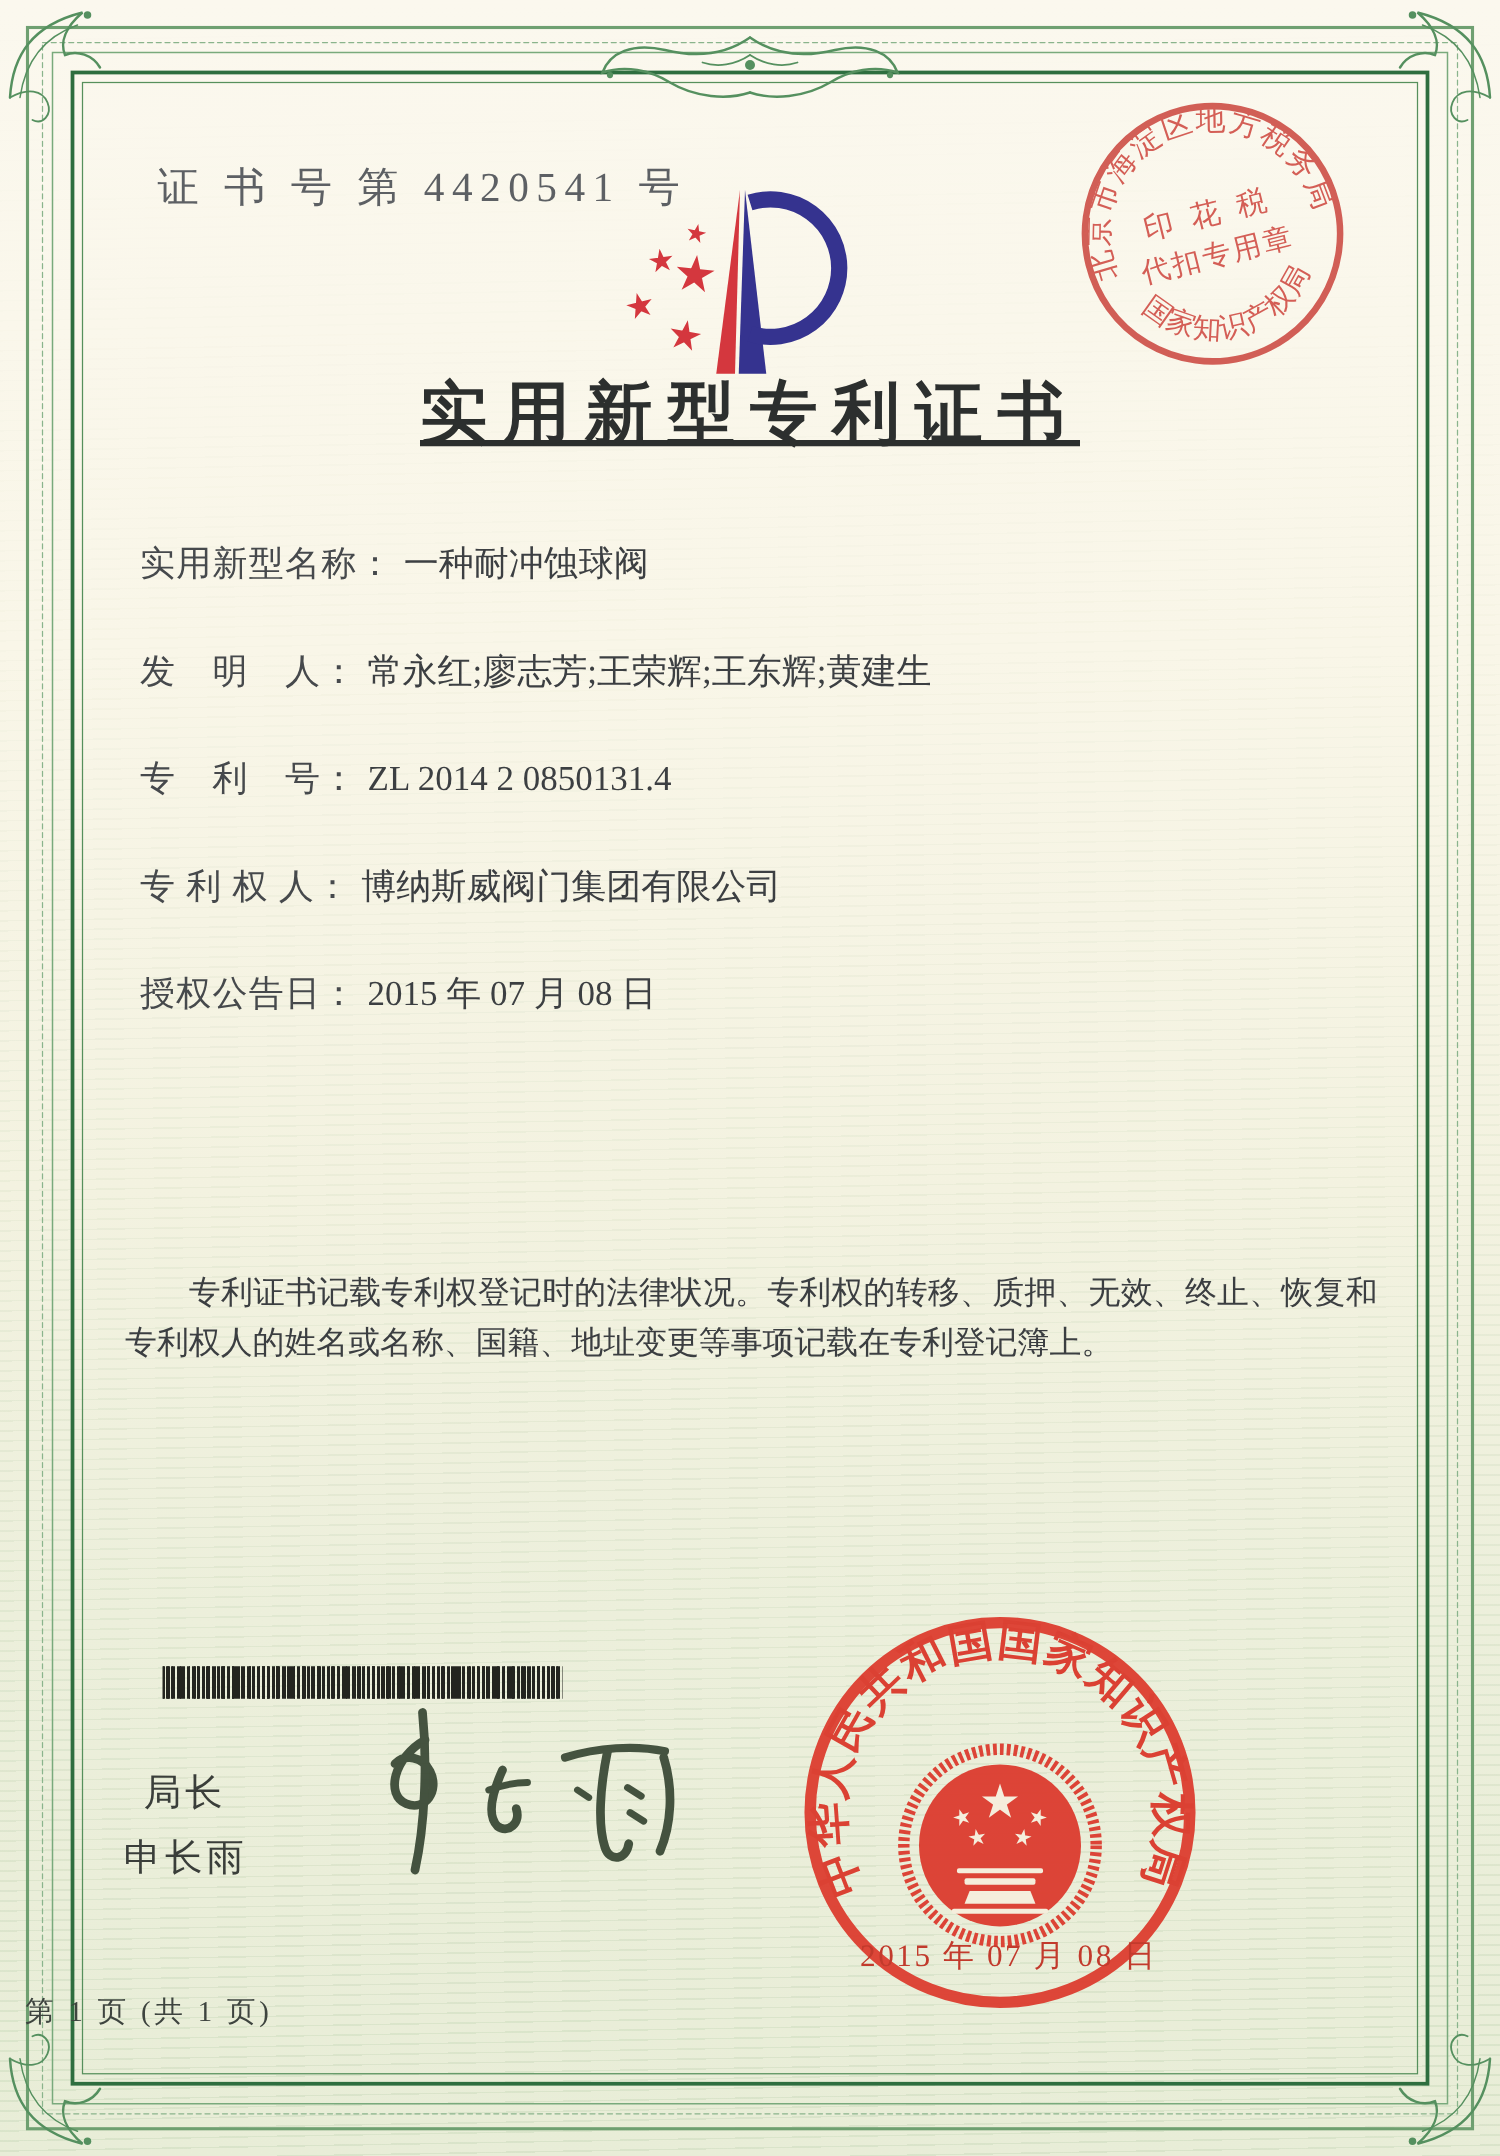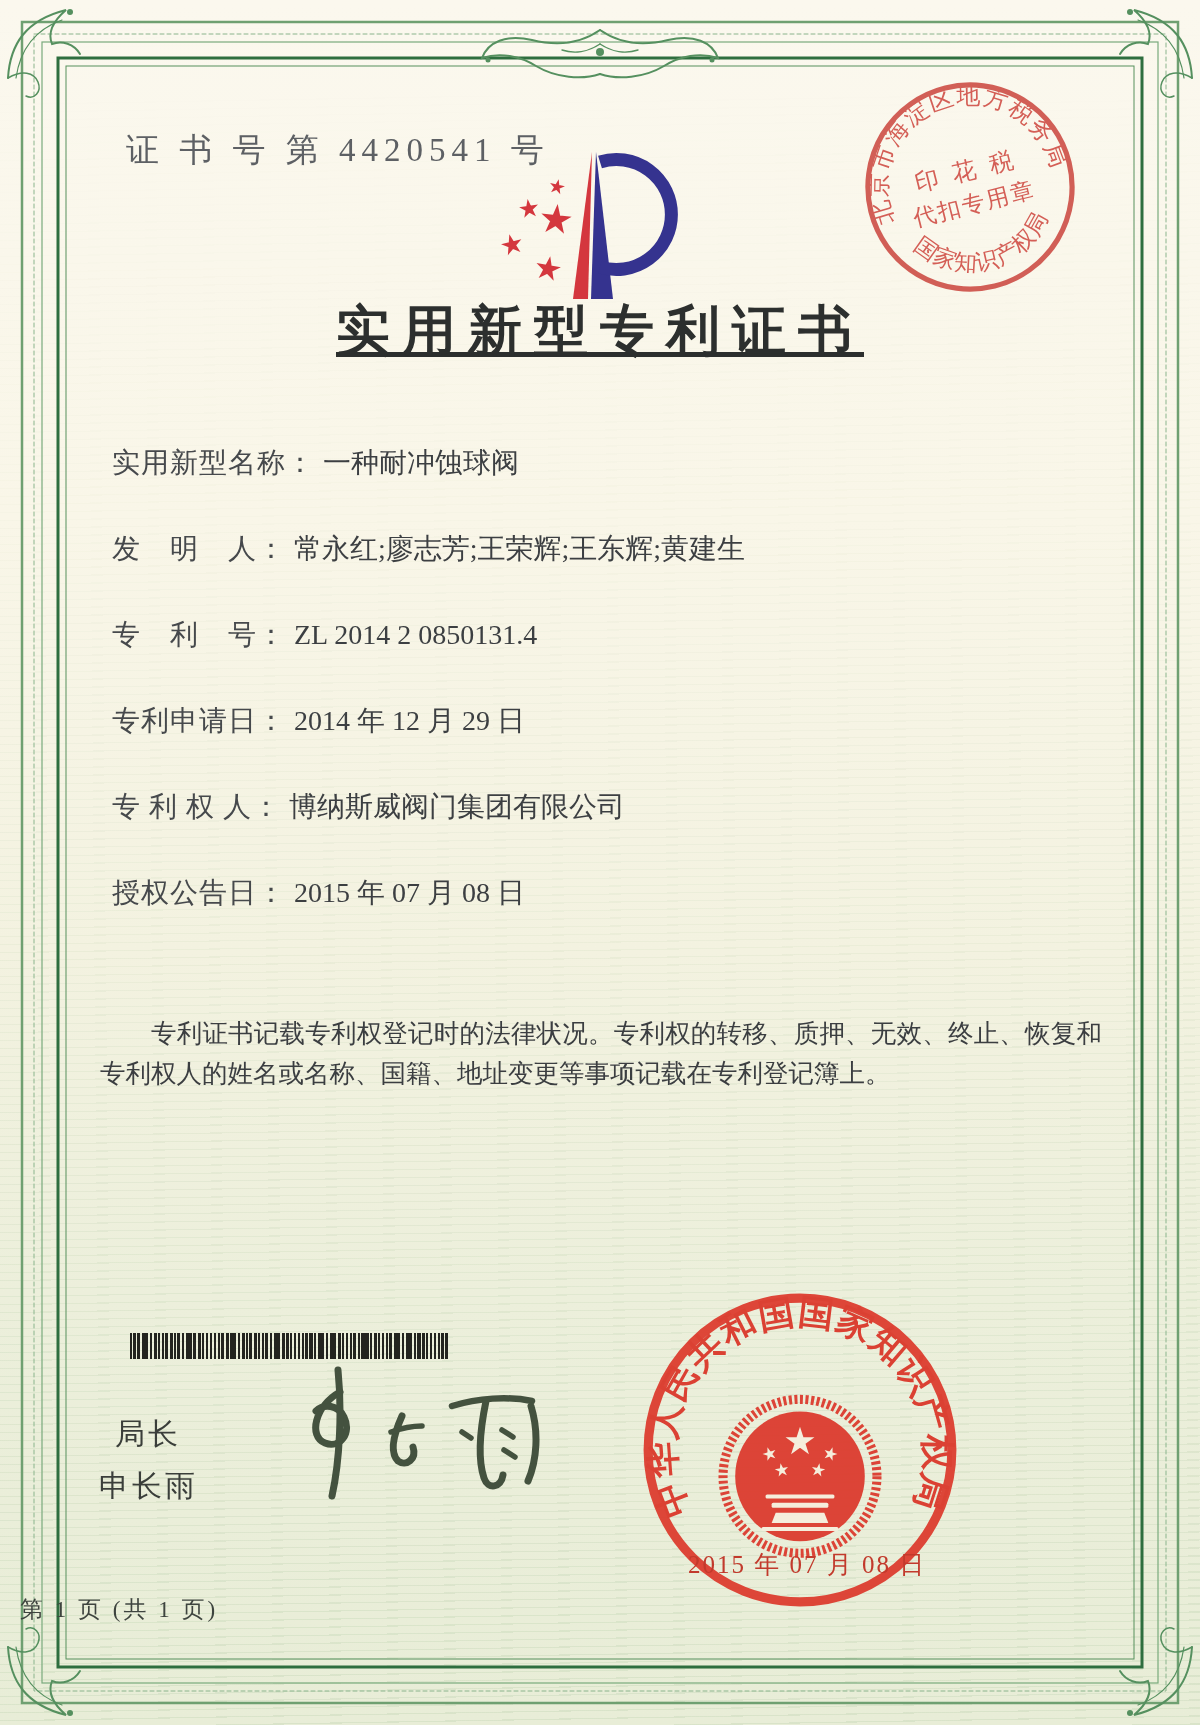--- a/index.html
+++ b/index.html
@@ -25,21 +25,21 @@
     position:absolute;left:90px;top:128px;
     font-size:33px;letter-spacing:6px;color:#5d6064;margin-left:36px;
   }
   .logo{position:absolute;left:440px;top:132px;width:250px;height:175px;}
   .tax-stamp{position:absolute;left:845px;top:62px;width:250px;height:250px;opacity:.88;}
   .title{
     position:absolute;left:0;right:0;top:295px;
     text-align:center;font-size:54px;font-weight:600;
     letter-spacing:12px;color:#2c2f2e;text-decoration:underline;
   }
-  .fields{position:absolute;left:112px;top:444px;right:100px;}
+  .fields{position:absolute;left:112px;top:432px;right:100px;}
   .field-row{height:30px;margin-bottom:56px;font-size:28px;white-space:nowrap;}
   .field-label{color:#46494c;letter-spacing:1px;}
   .field-value{color:#3c3f42;margin-left:8px;}
   .paragraphs{
     position:absolute;left:100px;right:98px;top:1014px;
     font-size:25.5px;line-height:40px;text-align:justify;color:#3b3e41;
   }
   .paragraphs p{margin:0;text-indent:2em;}
   .barcode{
     position:absolute;left:130px;top:1333px;width:320px;height:26px;
@@ -134,23 +134,20 @@
     <div class="field-row">
       <span class="field-label">实用新型名称：</span><span class="field-value">一种耐冲蚀球阀</span>
     </div>
     <div class="field-row">
       <span class="field-label">发　明　人：</span><span class="field-value">常永红;廖志芳;王荣辉;王东辉;黄建生</span>
     </div>
     <div class="field-row">
       <span class="field-label">专　利　号：</span><span class="field-value">ZL 2014 2 0850131.4</span>
     </div>
     <div class="field-row">
-      <span class="field-label">专利申请日：</span><span class="field-value">2014 年 12 月 29 日</span>
-    </div>
-    <div class="field-row">
       <span class="field-label">专 利 权 人：</span><span class="field-value">博纳斯威阀门集团有限公司</span>
     </div>
     <div class="field-row">
       <span class="field-label">授权公告日：</span><span class="field-value">2015 年 07 月 08 日</span>
     </div>
   </div>
 
   <div class="paragraphs">
     <p>专利证书记载专利权登记时的法律状况。专利权的转移、质押、无效、终止、恢复和专利权人的姓名或名称、国籍、地址变更等事项记载在专利登记簿上。</p>
   </div>

